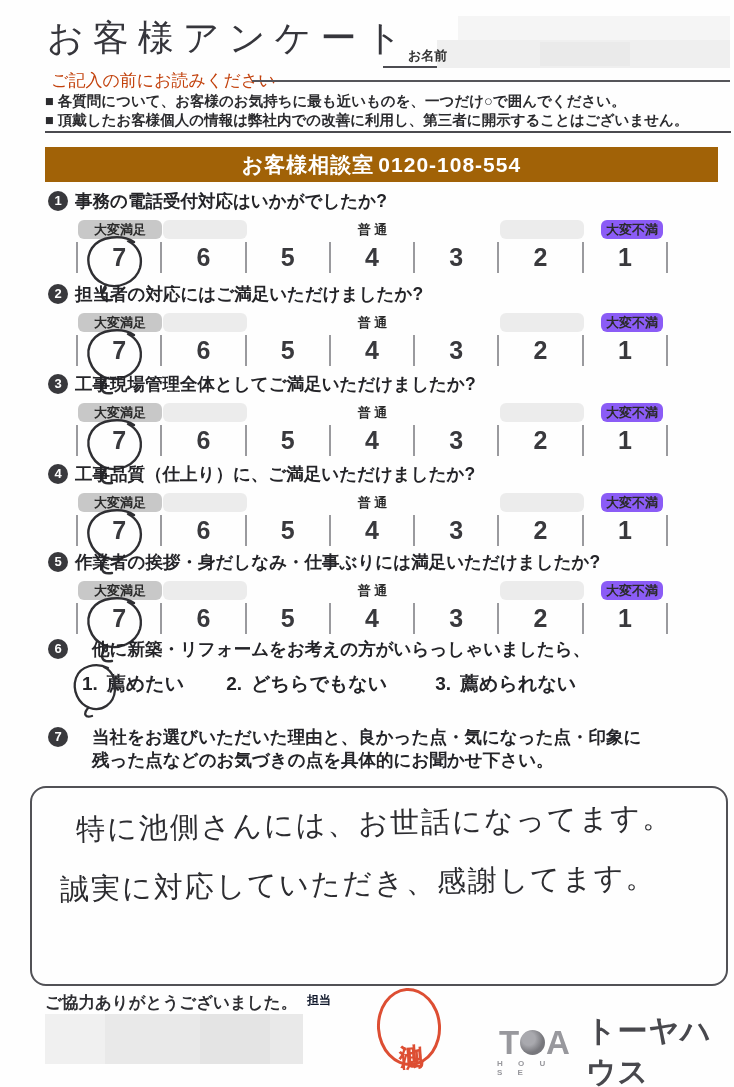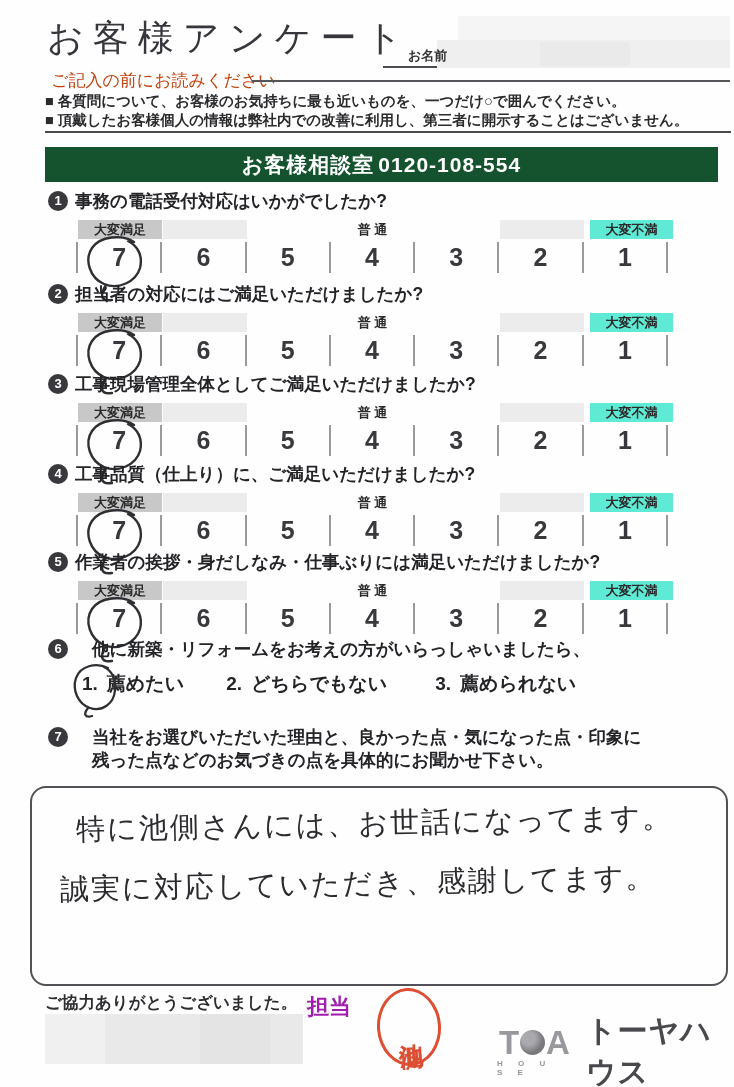--- a/index.html
+++ b/index.html
@@ -13,41 +13,41 @@
   .redact{position:absolute;}
   .r-name1{left:458px;top:16px;width:272px;height:28px;background:#f5f5f5;}
   .r-name2{left:437px;top:40px;width:293px;height:28px;background:#efefef;}
   .r-name3{left:540px;top:42px;width:90px;height:24px;background:#eaeaea;}
   .name-label{left:408px;top:47px;font-size:13px;font-weight:600;color:#333;text-align:right;}
   .name-line{left:383px;top:66px;width:347px;border-top:2px solid #4c4c52;}
   .intro-h{left:51px;top:69px;font-size:17px;font-weight:400;color:#c2410c;}
   .intro-rule{left:252px;top:80px;width:478px;border-top:2px solid #55555a;}
   .bullets{left:45px;top:92px;width:690px;font-size:14.5px;font-weight:600;line-height:19px;color:#2b2b2e;}
   .divider{left:45px;top:131px;width:686px;border-top:2.5px solid #4a4a4f;}
-  .banner{left:45px;top:147px;width:673px;height:35px;background:#14532d;color:#ffffff;
+  .banner{left:45px;top:147px;width:673px;height:35px;background:#a16207;color:#ffffff;
           display:flex;align-items:center;justify-content:center;gap:4px;
           font-size:21px;font-weight:700;letter-spacing:1px;}
 
   
   .qblock{position:absolute;left:48px;width:662px;}
   .q-head{display:flex;align-items:flex-start;gap:7px;font-size:17.5px;font-weight:700;
           color:#242428;line-height:22px;}
   .q-num{flex:0 0 auto;width:20px;height:20px;margin-top:1px;border-radius:50%;background:#39393d;
          color:#fff;font-size:13px;font-weight:700;display:flex;align-items:center;justify-content:center;}
   .q-lines div{line-height:23px;margin-left:17px;}
 
   .scale{position:relative;margin:8px 0 0 28px;width:592px;}
   .lbl-row{position:relative;height:20px;}
   .lbl-row span{position:absolute;top:0;height:19px;line-height:19px;font-size:13px;
-                font-weight:700;text-align:center;color:#2b2b2b;}
+                font-weight:700;text-align:center;color:#2b2b2b;border-radius:6px;}
   .lab-l{left:2px;width:84px;background:#c8c8c8;}
   .strip-a{left:87px;width:84px;background:#ececec;}
   .lab-m{left:254px;width:85px;}
   .strip-b{left:424px;width:84px;background:#ececec;}
-  .lab-r{left:514px;width:83px;background:#5eead4;}
+  .lab-r{left:525px;width:62px;background:#8b5cf6;}
   .num-row{display:flex;height:31px;margin-top:2px;}
   .num-row span{flex:1;display:flex;align-items:center;justify-content:center;
                 font-size:25px;font-weight:700;color:#39393d;border-left:2px solid #9a9a9e;}
   .num-row span:last-child{border-right:2px solid #9a9a9e;}
   .circle7{position:absolute;left:6px;top:14px;width:70px;height:74px;pointer-events:none;}
 
   
   .options{display:flex;margin:10px 0 0 34px;font-size:19px;font-weight:700;color:#242428;}
   .opt{position:relative;display:flex;gap:9px;align-items:baseline;white-space:nowrap;}
   .opt2{margin-left:42px;}
@@ -56,21 +56,21 @@
 
   
   .comment-box{left:30px;top:786px;width:694px;height:196px;border:2.5px solid #515156;border-radius:16px;}
   .hand{position:absolute;font-family:"DejaVu Sans",sans-serif;font-size:29px;color:#2c2c30;
         white-space:nowrap;transform:rotate(-1.2deg);letter-spacing:2px;}
   .hand-l1{left:44px;top:16px;}
   .hand-l2{left:28px;top:76px;}
 
   
   .thanks{left:45px;top:992px;font-size:16.5px;font-weight:600;color:#2e2e32;}
-  .staff{left:307px;top:992px;font-size:22px;font-weight:600;color:#a21caf;}
+  .staff{left:307px;top:992px;font-size:12px;font-weight:600;color:#0f172a;}
   .stamp{left:377px;top:988px;width:58px;height:72px;border:3px solid #dd4e33;border-radius:50%;
          display:flex;align-items:center;justify-content:center;transform:rotate(-4deg);}
   .stamp-text{writing-mode:vertical-rl;font-family:"Liberation Serif","DejaVu Serif",serif;
               font-size:24px;font-weight:700;color:#dd4e33;letter-spacing:3px;}
   .logo{left:497px;top:1011px;display:flex;align-items:center;gap:14px;}
   .logo-mark{display:flex;flex-direction:column;align-items:center;}
   .logo-letters{display:flex;align-items:center;font-size:33px;font-weight:800;color:#98989d;line-height:30px;}
   .logo-o{width:25px;height:25px;border-radius:50%;margin:0 1px;
           background:radial-gradient(circle at 35% 35%, #a9a9ae 0 28%, #77777c 62%);}
   .logo-house{font-size:8px;letter-spacing:6.5px;color:#98989d;font-weight:600;margin-top:1px;}

